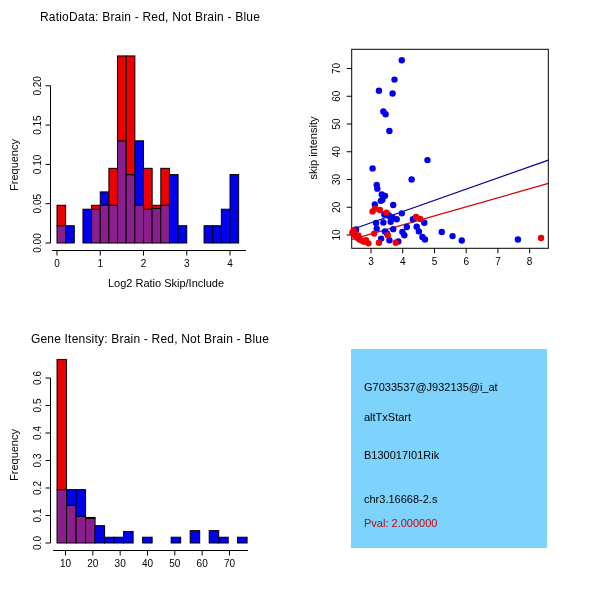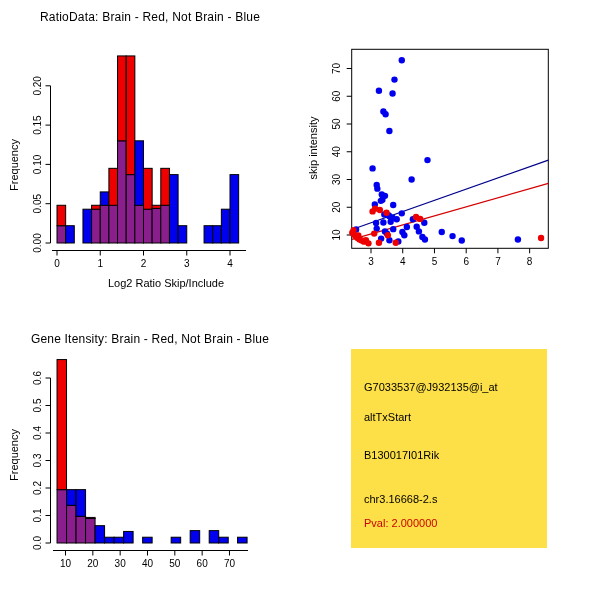--- a/index.html
+++ b/index.html
@@ -238,21 +238,21 @@
         <rect x="190.17946" y="230.625" width="9.51084" height="12.375" fill="#0000EE" class="bar"></rect>
         <rect x="209.20114" y="230.625" width="9.51084" height="12.375" fill="#0000EE" class="bar"></rect>
         <rect x="218.71198000000004" y="237.225" width="9.51084" height="5.775" fill="#0000EE" class="bar"></rect>
         <rect x="237.56968" y="237.225" width="9.51084" height="5.775" fill="#0000EE" class="bar"></rect>
       </svg>
     <div class="chart-title t16">Gene Itensity: Brain - Red, Not Brain - Blue</div>
     <div class="ylab" style="left:14px;top:155px;">Frequency</div>
   </div>
 
   <div class="panel" id="panel-br">
-    <div class="infobox" style="background: #fde047;">
+    <div class="infobox" style="background: #7dd3fc;">
       <div class="info-line" style="top:32px">G7033537@J932135@i_at</div>
       <div class="info-line" style="top:62px">altTxStart</div>
       <div class="info-line" style="top:100px">B130017I01Rik</div>
       <div class="info-line" style="top:144px">chr3.16668-2.s</div>
       <div class="info-line" style="top: 168px; color: rgb(204, 0, 0);">Pval: 2.000000</div>
     </div>
   </div>
 
 </div>
 

